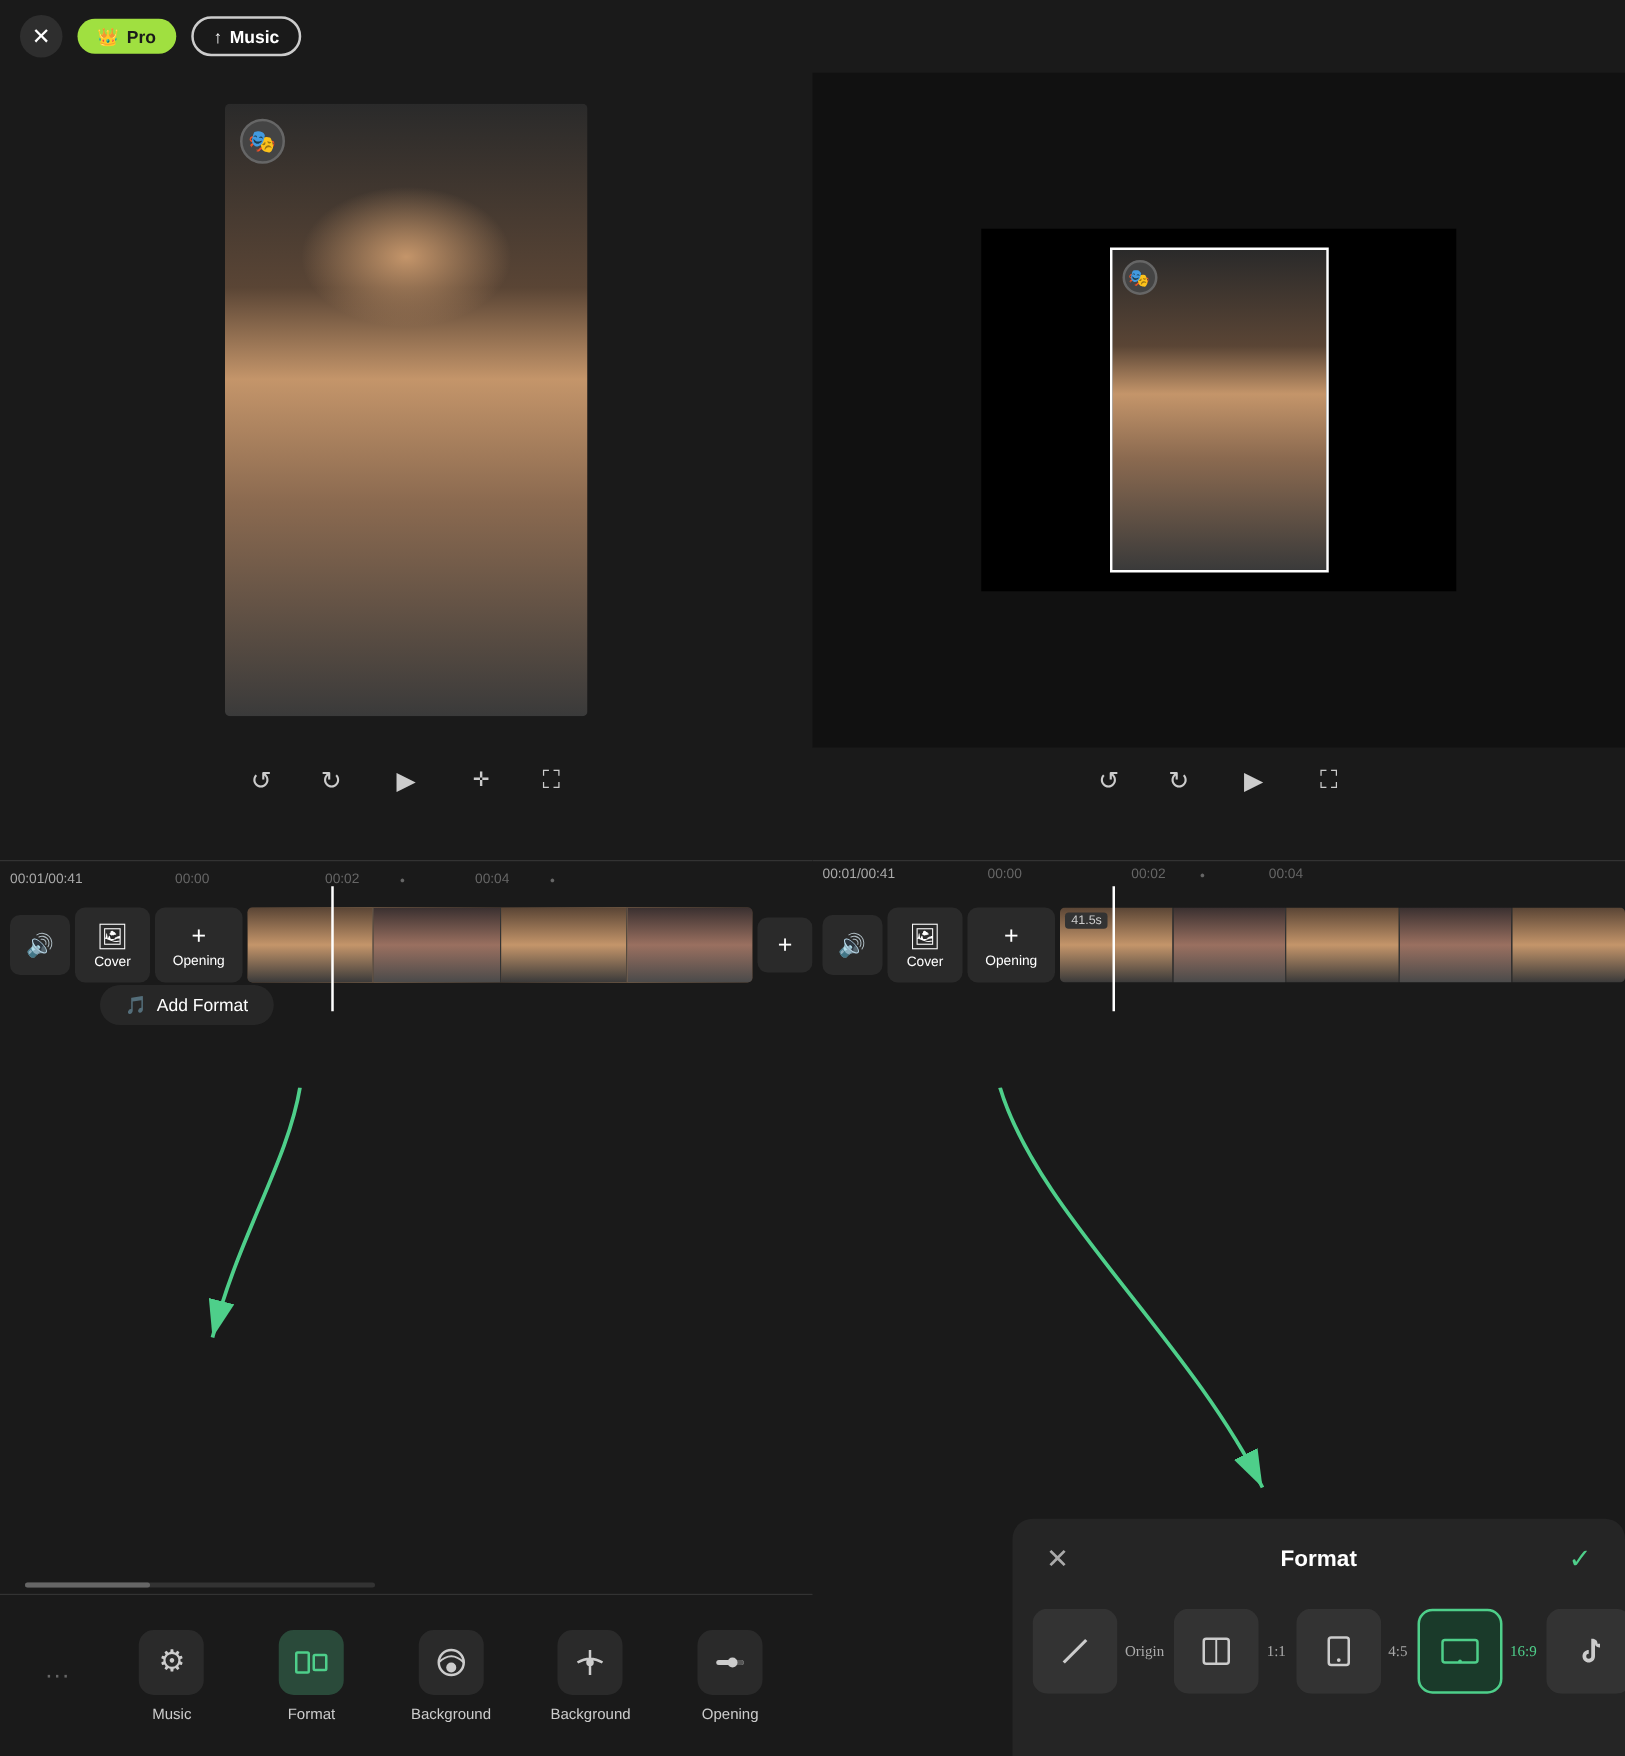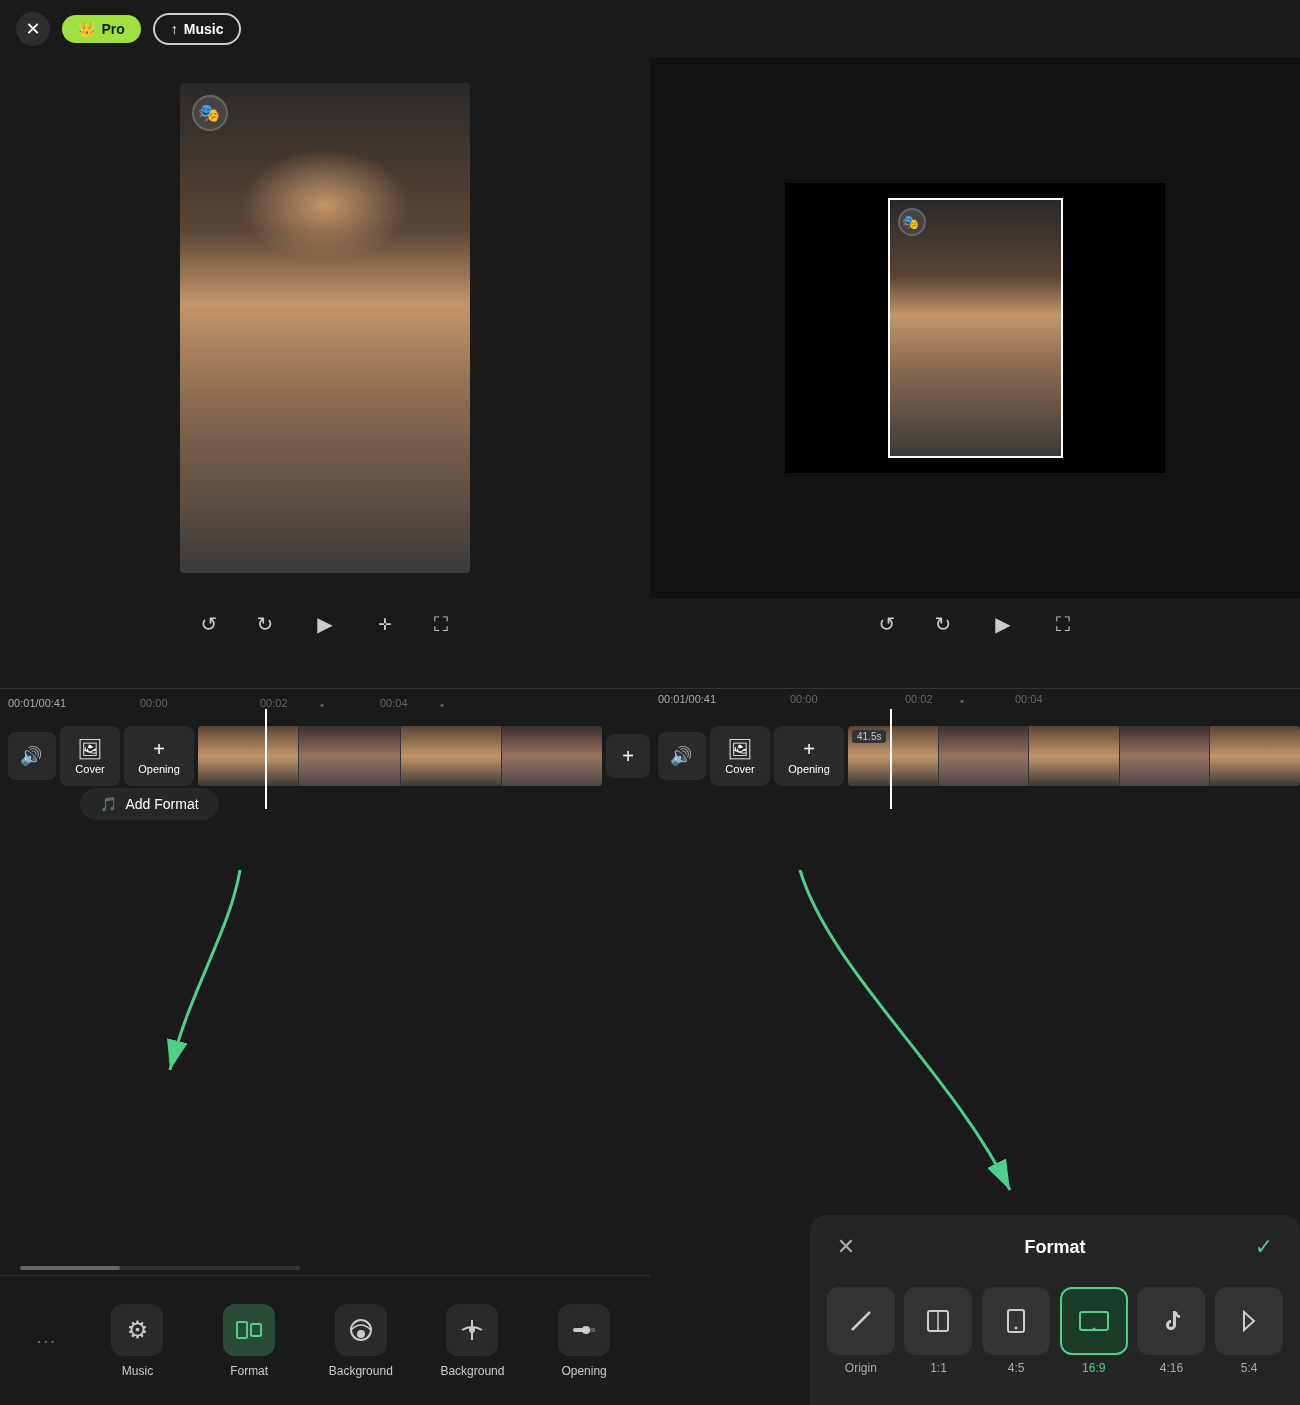--- a/index.html
+++ b/index.html
@@ -368,24 +368,24 @@
     }
     .format-options {
       display: flex;
       align-items: center;
       justify-content: space-around;
       padding: 8px 16px 16px;
       gap: 8px;
     }
     .format-option {
       display: flex;
-      flex-direction: column;
       align-items: center;
       gap: 6px;
       cursor: pointer;
+      font-family: Liberation Serif, serif;
     }
     .format-icon-box {
       width: 68px; height: 68px;
       background: #333;
       border-radius: 12px;
       display: flex; align-items: center; justify-content: center;
       font-size: 22px;
       color: #ccc;
       border: 2px solid transparent;
     }

